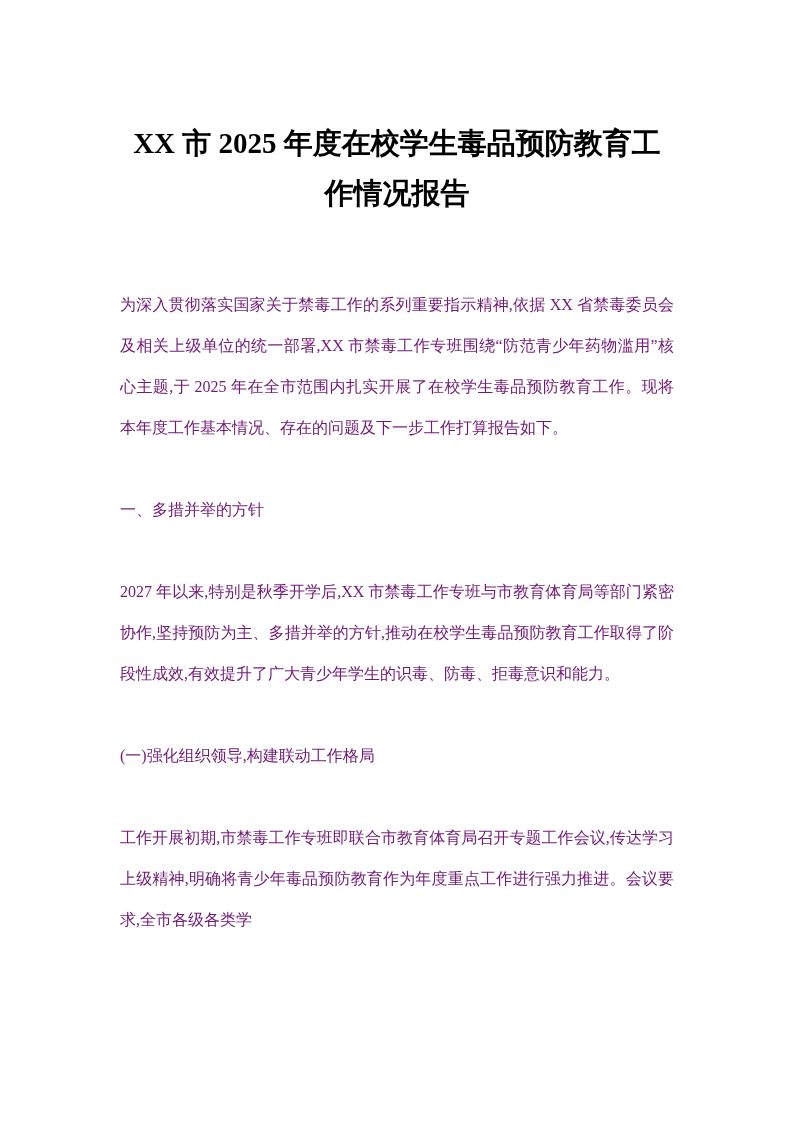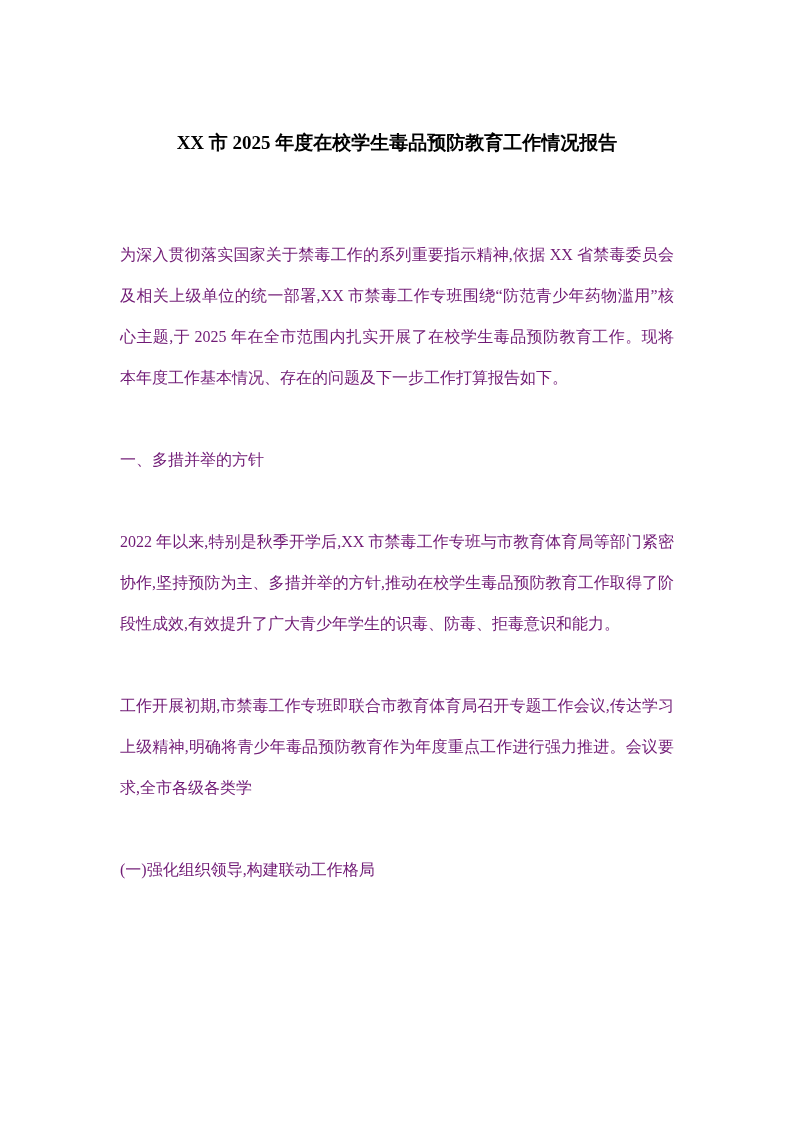--- a/index.html
+++ b/index.html
@@ -16,21 +16,21 @@
     box-sizing: border-box;
     padding: 118px 119px 0 120px;
     overflow: hidden;
     font-family: "Liberation Serif", "DejaVu Serif", serif;
   }
   .doc-title {
     margin: 0 0 66px 0;
     text-align: center;
     color: #000000;
     font-weight: bold;
-    font-size: 19px;
+    font-size: 29px;
     line-height: 50px;
   }
   .doc-title .title-line {
     display: block;
   }
   .para {
     margin: 0 0 41px 0;
     color: #701a75;
     font-size: 16px;
     line-height: 41px;
@@ -50,19 +50,19 @@
 <div class="page">
 
   <h1 class="doc-title">
     <span class="title-line">XX 市 2025 年度在校学生毒品预防教育工作情况报告</span>
   </h1>
 
   <p class="para">为深入贯彻落实国家关于禁毒工作的系列重要指示精神,依据 XX 省禁毒委员会及相关上级单位的统一部署,XX 市禁毒工作专班围绕“防范青少年药物滥用”核心主题,于 2025 年在全市范围内扎实开展了在校学生毒品预防教育工作。现将本年度工作基本情况、存在的问题及下一步工作打算报告如下。</p>
 
   <p class="para heading">一、多措并举的方针</p>
 
-  <p class="para">2022 年以来,特别是秋季开学后,XX 市禁毒工作专班与市教育体育局等部门紧密协作,坚持预防为主、多措并举的方针,推动在校学生毒品预防教育工作取得了阶段性成效,有效提升了广大青少年学生的识毒、防毒、拒毒意识和能力。</p>
+  <p class="para">2027 年以来,特别是秋季开学后,XX 市禁毒工作专班与市教育体育局等部门紧密协作,坚持预防为主、多措并举的方针,推动在校学生毒品预防教育工作取得了阶段性成效,有效提升了广大青少年学生的识毒、防毒、拒毒意识和能力。</p>
+
+  <p class="para heading">(一)强化组织领导,构建联动工作格局</p>
 
   <p class="para">工作开展初期,市禁毒工作专班即联合市教育体育局召开专题工作会议,传达学习上级精神,明确将青少年毒品预防教育作为年度重点工作进行强力推进。会议要求,全市各级各类学</p>
-
-  <p class="para heading">(一)强化组织领导,构建联动工作格局</p>
 
 </div>
 
 </body></html>

